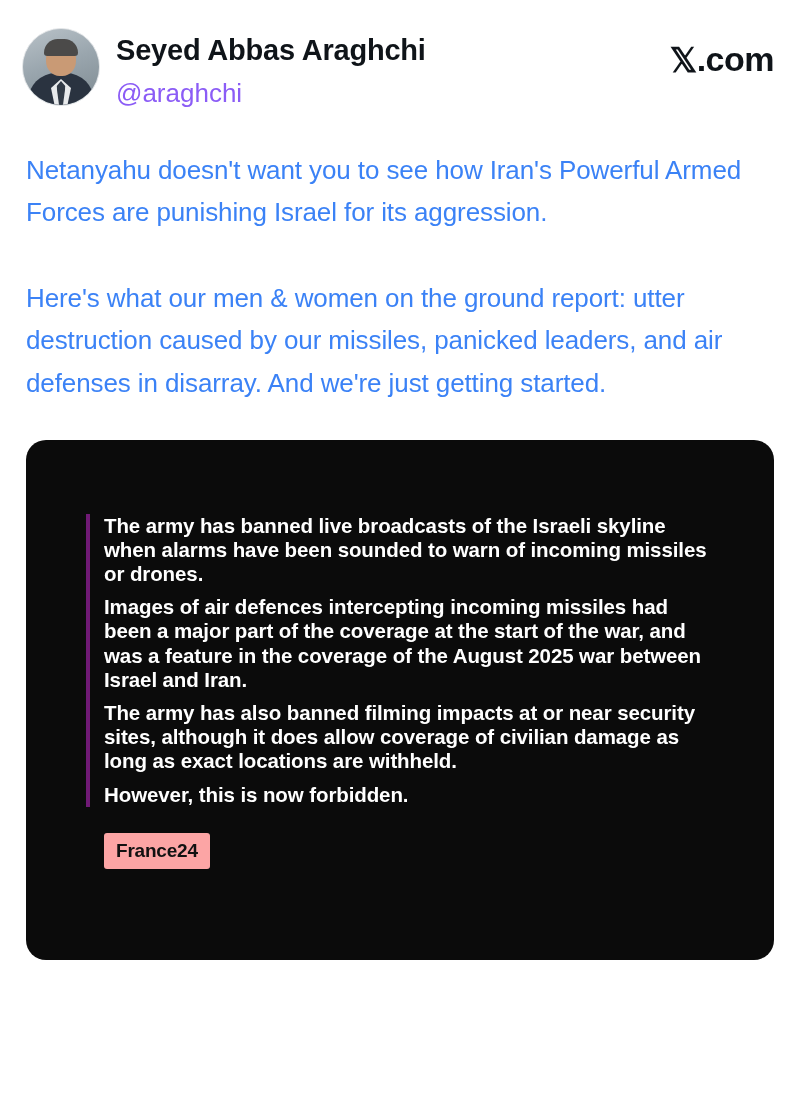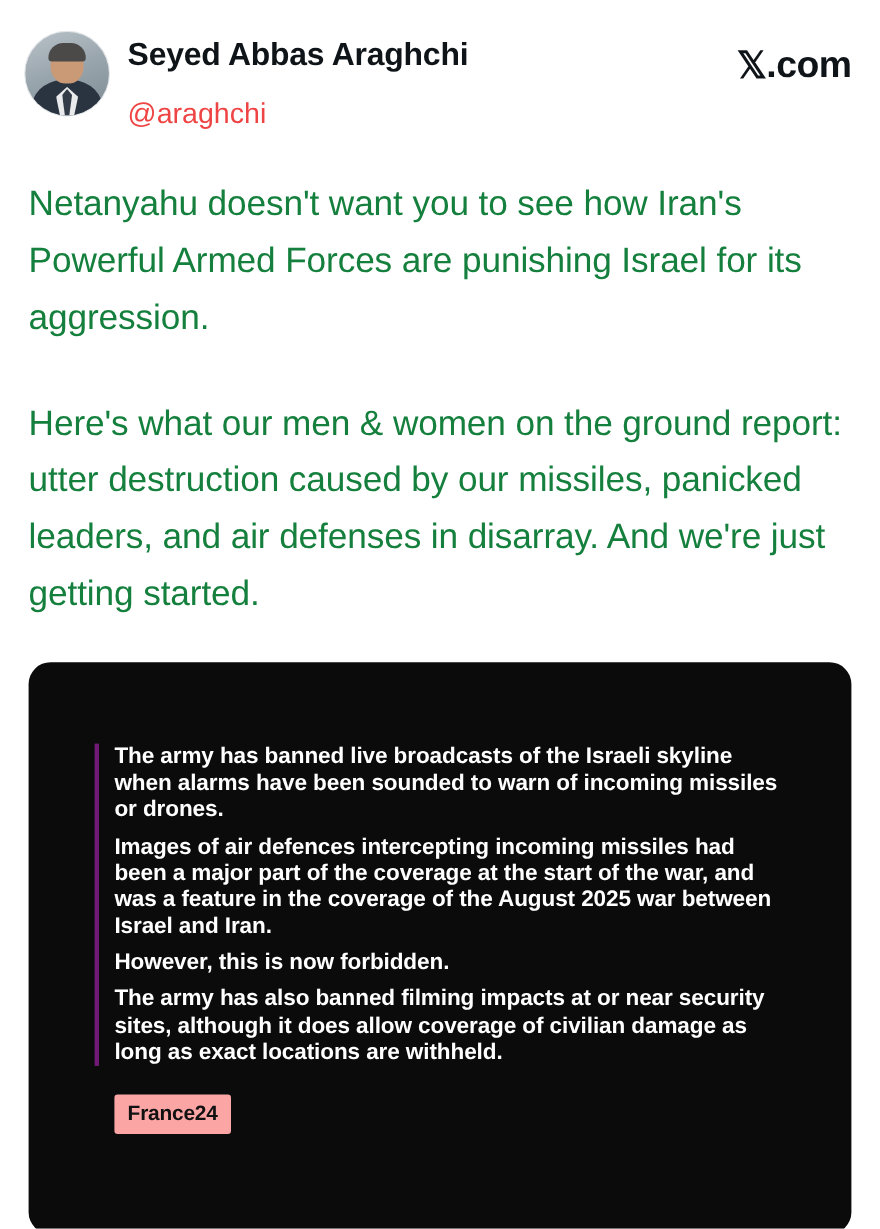--- a/index.html
+++ b/index.html
@@ -97,23 +97,23 @@
   }
   .display-name {
     font-size: 29px;
     font-weight: bold;
     color: #0f1419;
     letter-spacing: -0.2px;
     line-height: 1.15;
   }
   .handle {
     font-size: 26px;
-    color: #ef4444;
+    color: #8b5cf6;
     line-height: 1.3;
-    margin-top: 20px;
+    margin-top: 10px;
   }
   .brand {
     display: flex;
     align-items: center;
     font-size: 34px;
     font-weight: bold;
     color: #0f1419;
     padding-top: 12px;
     padding-right: 4px;
     white-space: nowrap;
@@ -123,23 +123,23 @@
     font-family: "Liberation Sans", sans-serif;
     font-weight: bold;
     font-size: 34px;
     line-height: 1;
   }
   .tweet-body {
     margin-top: 38px;
     padding: 0 4px;
   }
   .tweet-para {
-    font-size: 32px;
+    font-size: 26px;
     line-height: 1.62;
-    color: #15803d;
+    color: #3b82f6;
     letter-spacing: -0.1px;
   }
   .tweet-para + .tweet-para { margin-top: 44px; }
 
   .media {
     margin: 36px 4px 0 4px;
     background: #0b0b0b;
     border-radius: 20px;
     height: 520px;
     padding: 74px 60px 0 60px;
@@ -199,19 +199,19 @@
 
   <div class="tweet-body">
     <p class="tweet-para">Netanyahu doesn't want you to see how Iran's Powerful Armed Forces are punishing Israel for its aggression.</p>
     <p class="tweet-para">Here's what our men &amp; women on the ground report: utter destruction caused by our missiles, panicked leaders, and air defenses in disarray. And we're just getting started.</p>
   </div>
 
   <div class="media">
     <div class="quote-block">
       <div class="quote-line">The army has banned live broadcasts of the Israeli skyline when alarms have been sounded to warn of incoming missiles or drones.</div>
       <div class="quote-line">Images of air defences intercepting incoming missiles had been a major part of the coverage at the start of the war, and was a feature in the coverage of the August 2025 war between Israel and Iran.</div>
+      <div class="quote-line">The army has also banned filming impacts at or near security sites, although it does allow coverage of civilian damage as long as exact locations are withheld.</div>
       <div class="quote-line">However, this is now forbidden.</div>
-      <div class="quote-line">The army has also banned filming impacts at or near security sites, although it does allow coverage of civilian damage as long as exact locations are withheld.</div>
     </div>
     <div class="source-tag">France24</div>
   </div>
 
 </div>
 
 </body></html>

